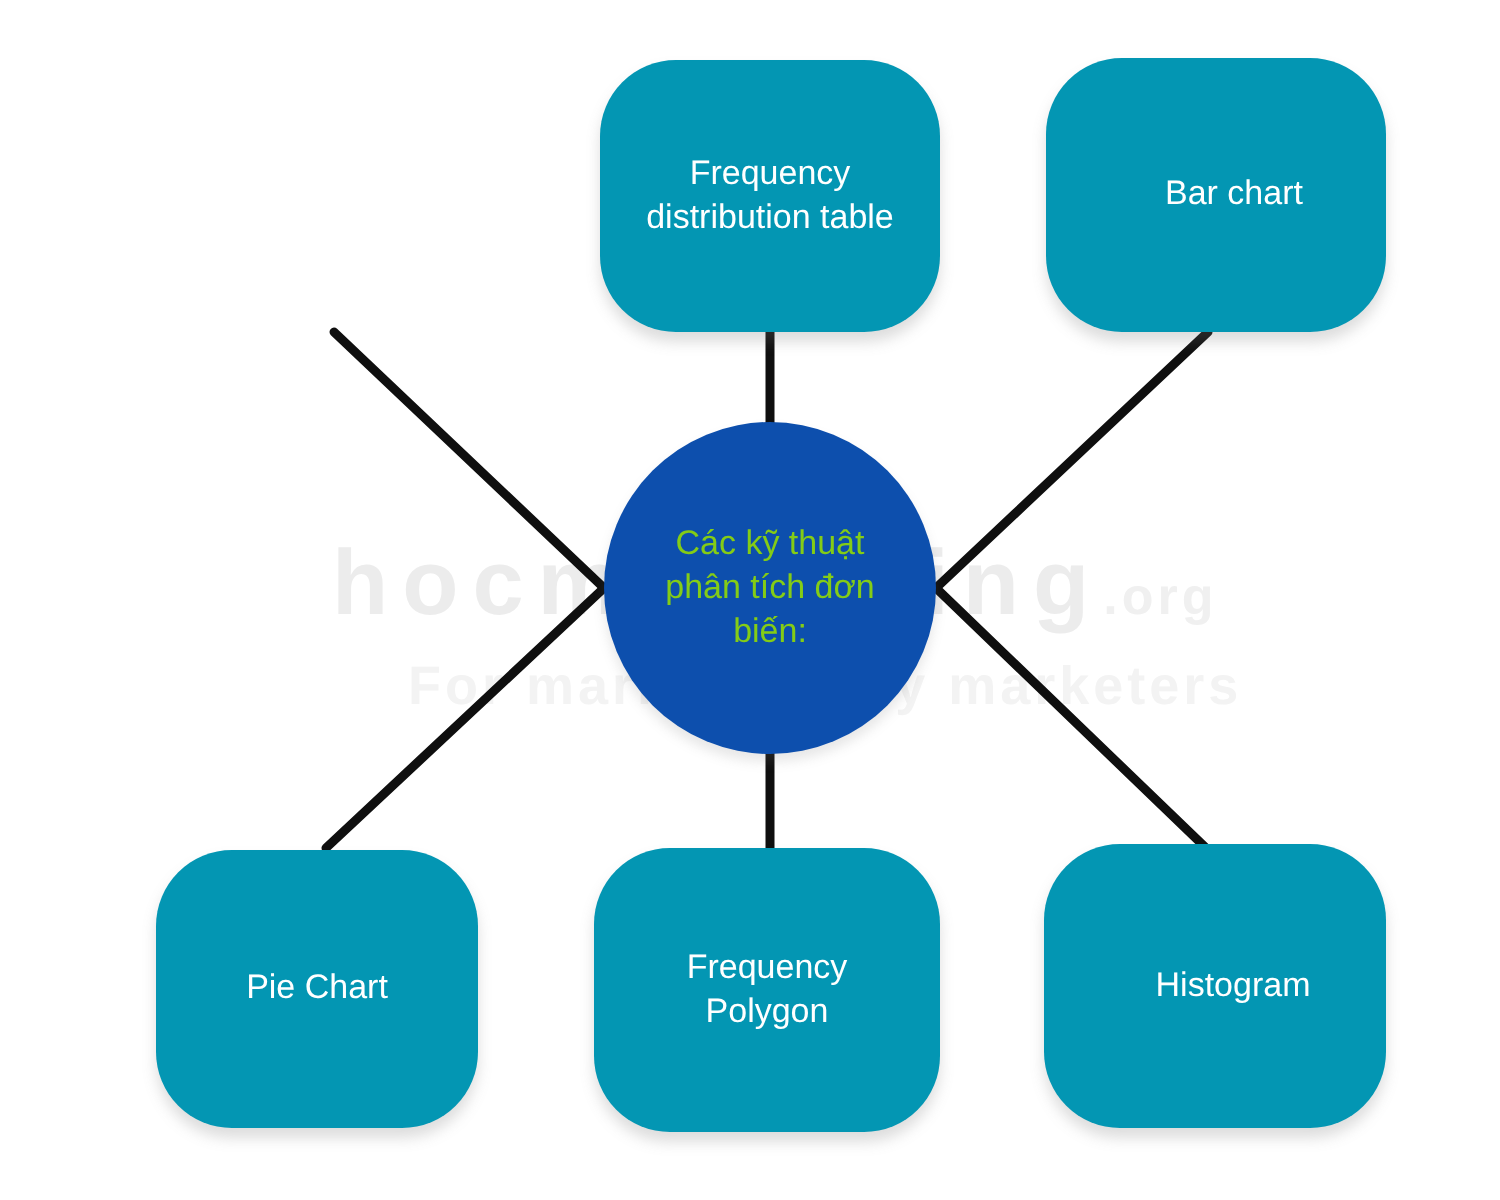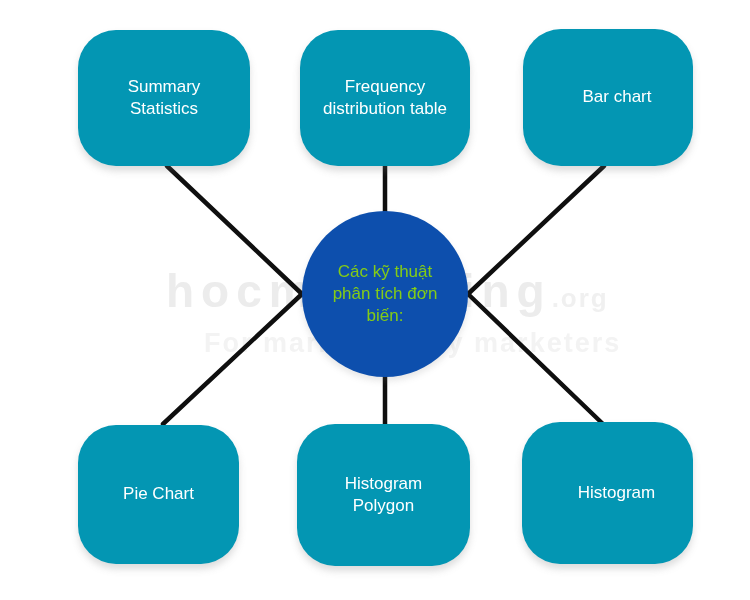--- a/index.html
+++ b/index.html
@@ -122,32 +122,29 @@
     <line x1="604" y1="166" x2="468" y2="294"></line>
     <line x1="302" y1="294" x2="163" y2="424"></line>
     <line x1="385" y1="376" x2="385" y2="425"></line>
     <line x1="468" y1="294" x2="603" y2="424"></line>
   </svg>
 
   <div class="hub">
     <span>Các kỹ thuật phân tích đơn biến:</span>
   </div>
 
-  <div class="node node-tl">
-    <span>Summary Statistics</span>
-  </div>
   <div class="node node-tc">
     <span>Frequency distribution table</span>
   </div>
   <div class="node node-tr">
     <span>Bar chart</span>
   </div>
   <div class="node node-bl">
     <span>Pie Chart</span>
   </div>
   <div class="node node-bc">
-    <span>Histogram Polygon</span>
+    <span>Frequency Polygon</span>
   </div>
   <div class="node node-br">
     <span>Histogram</span>
   </div>
 
 </div>
 
 </body></html>

